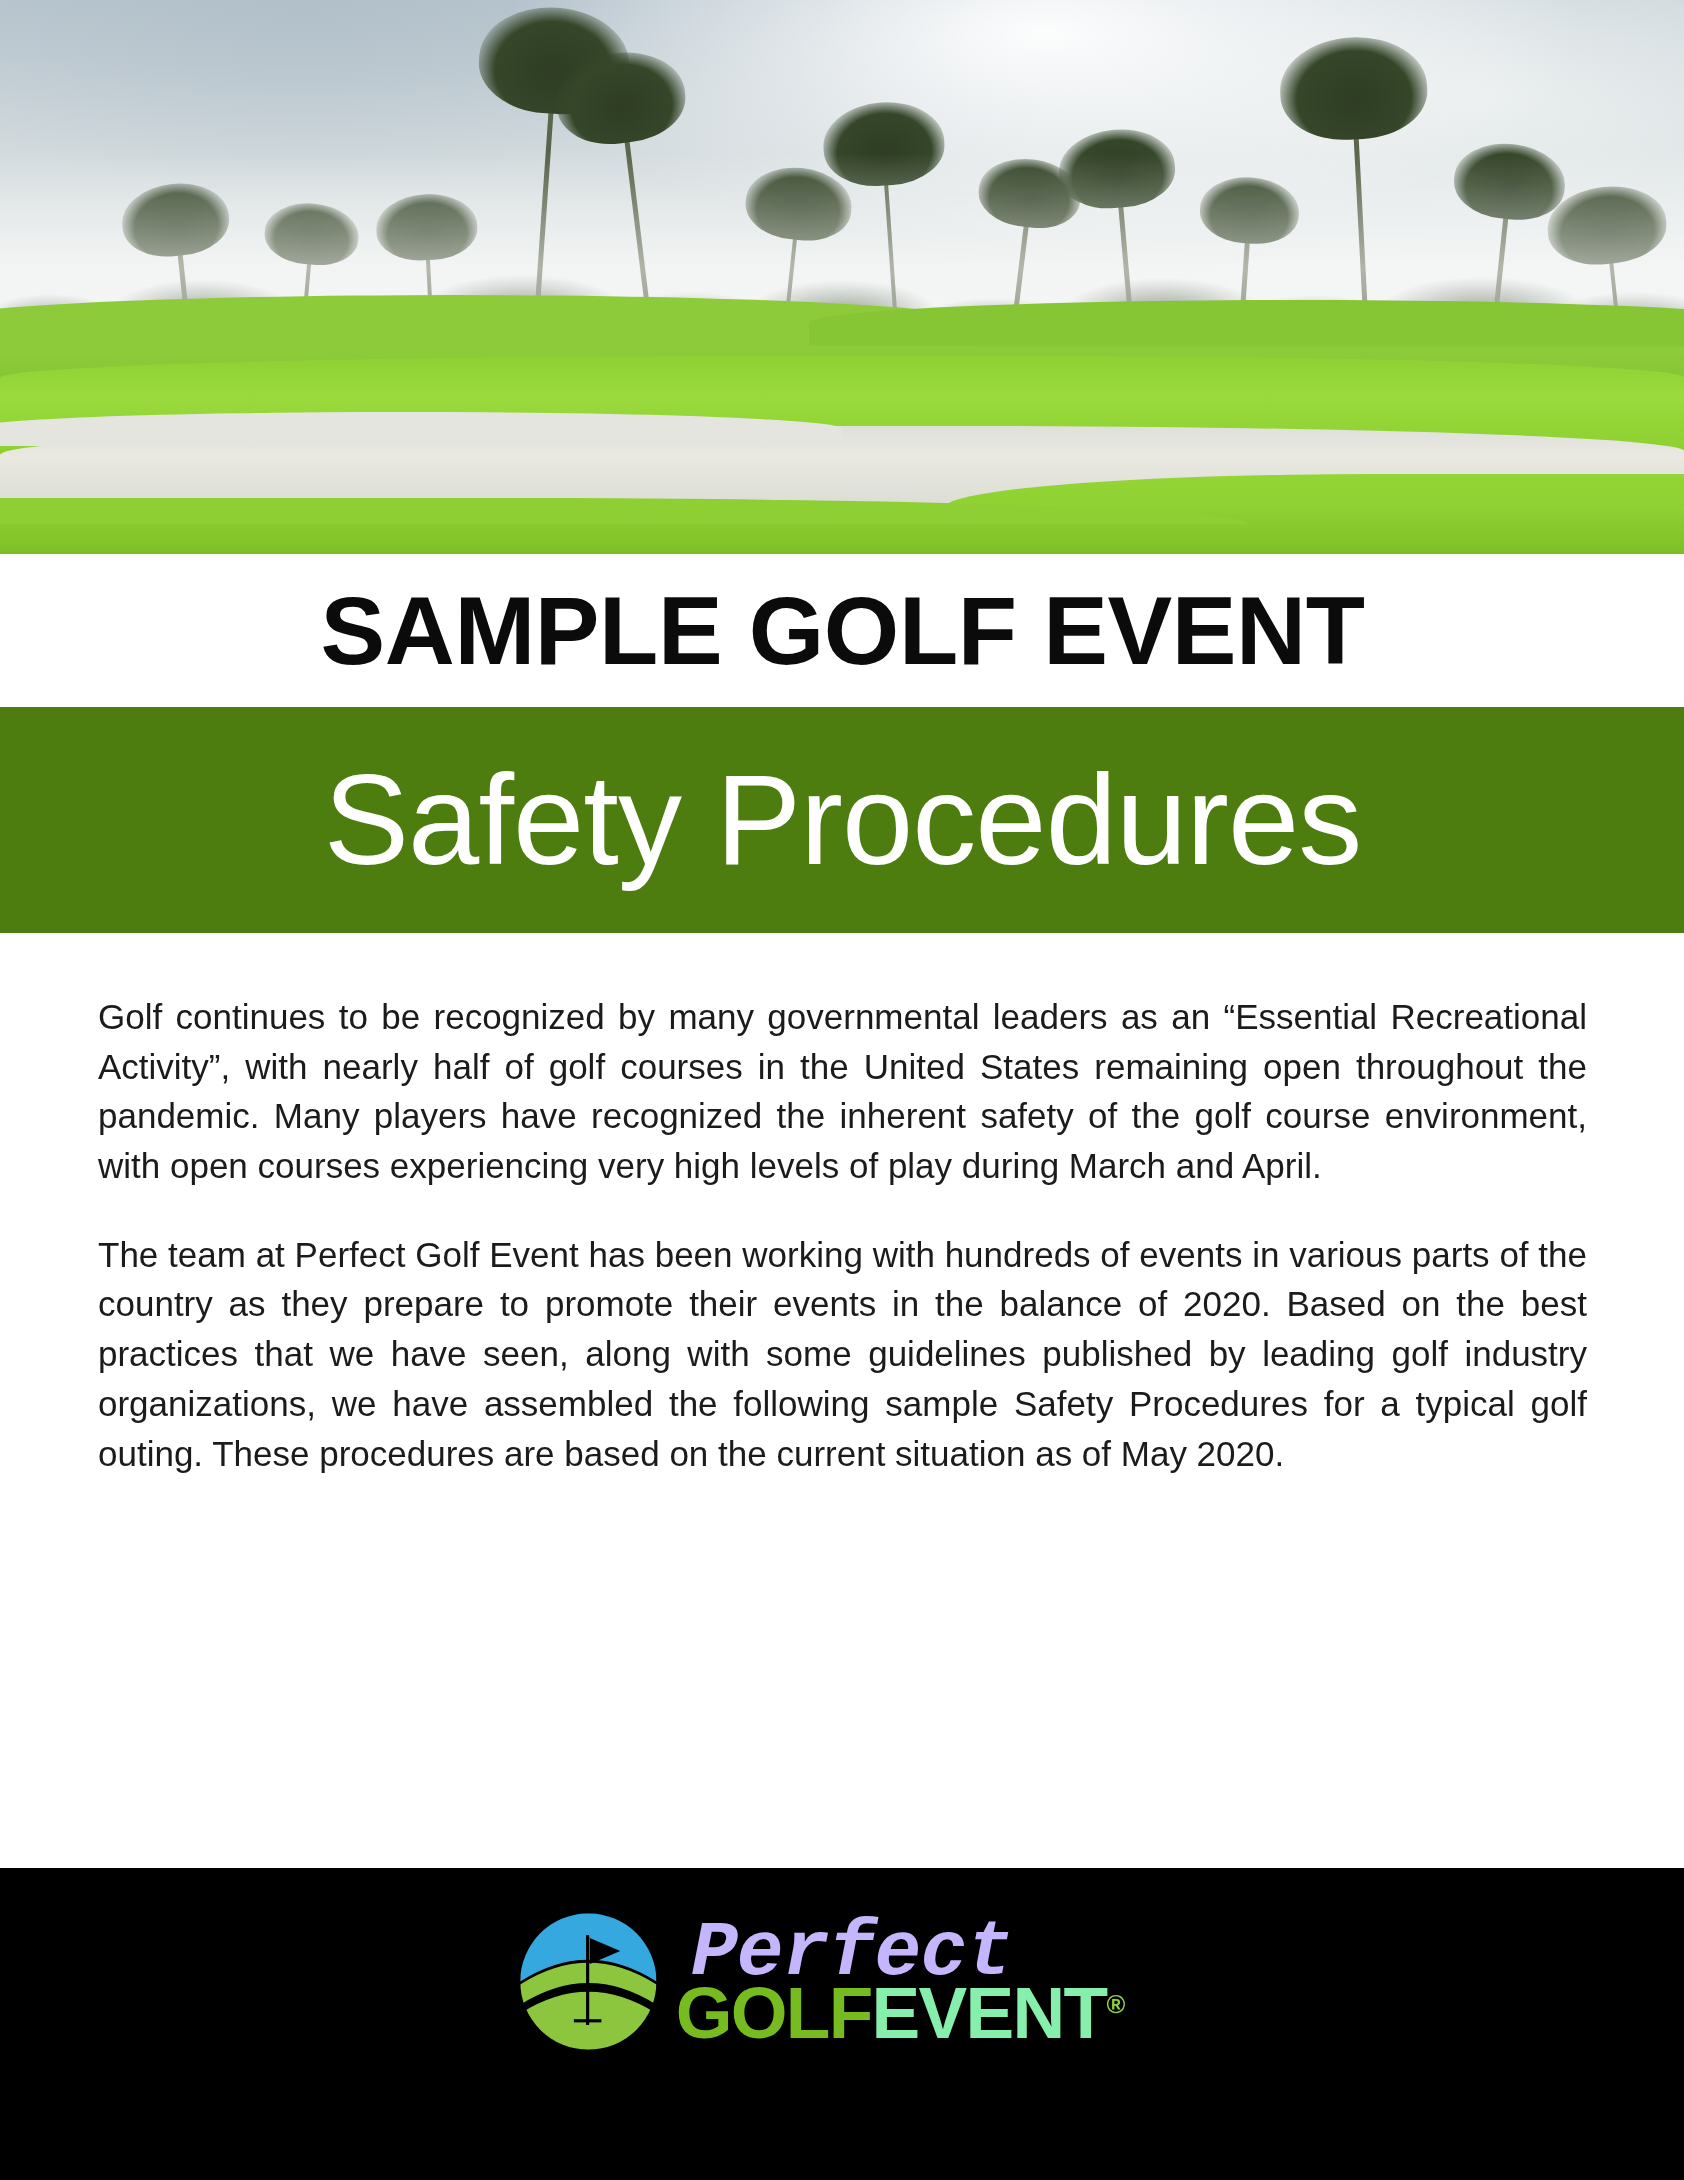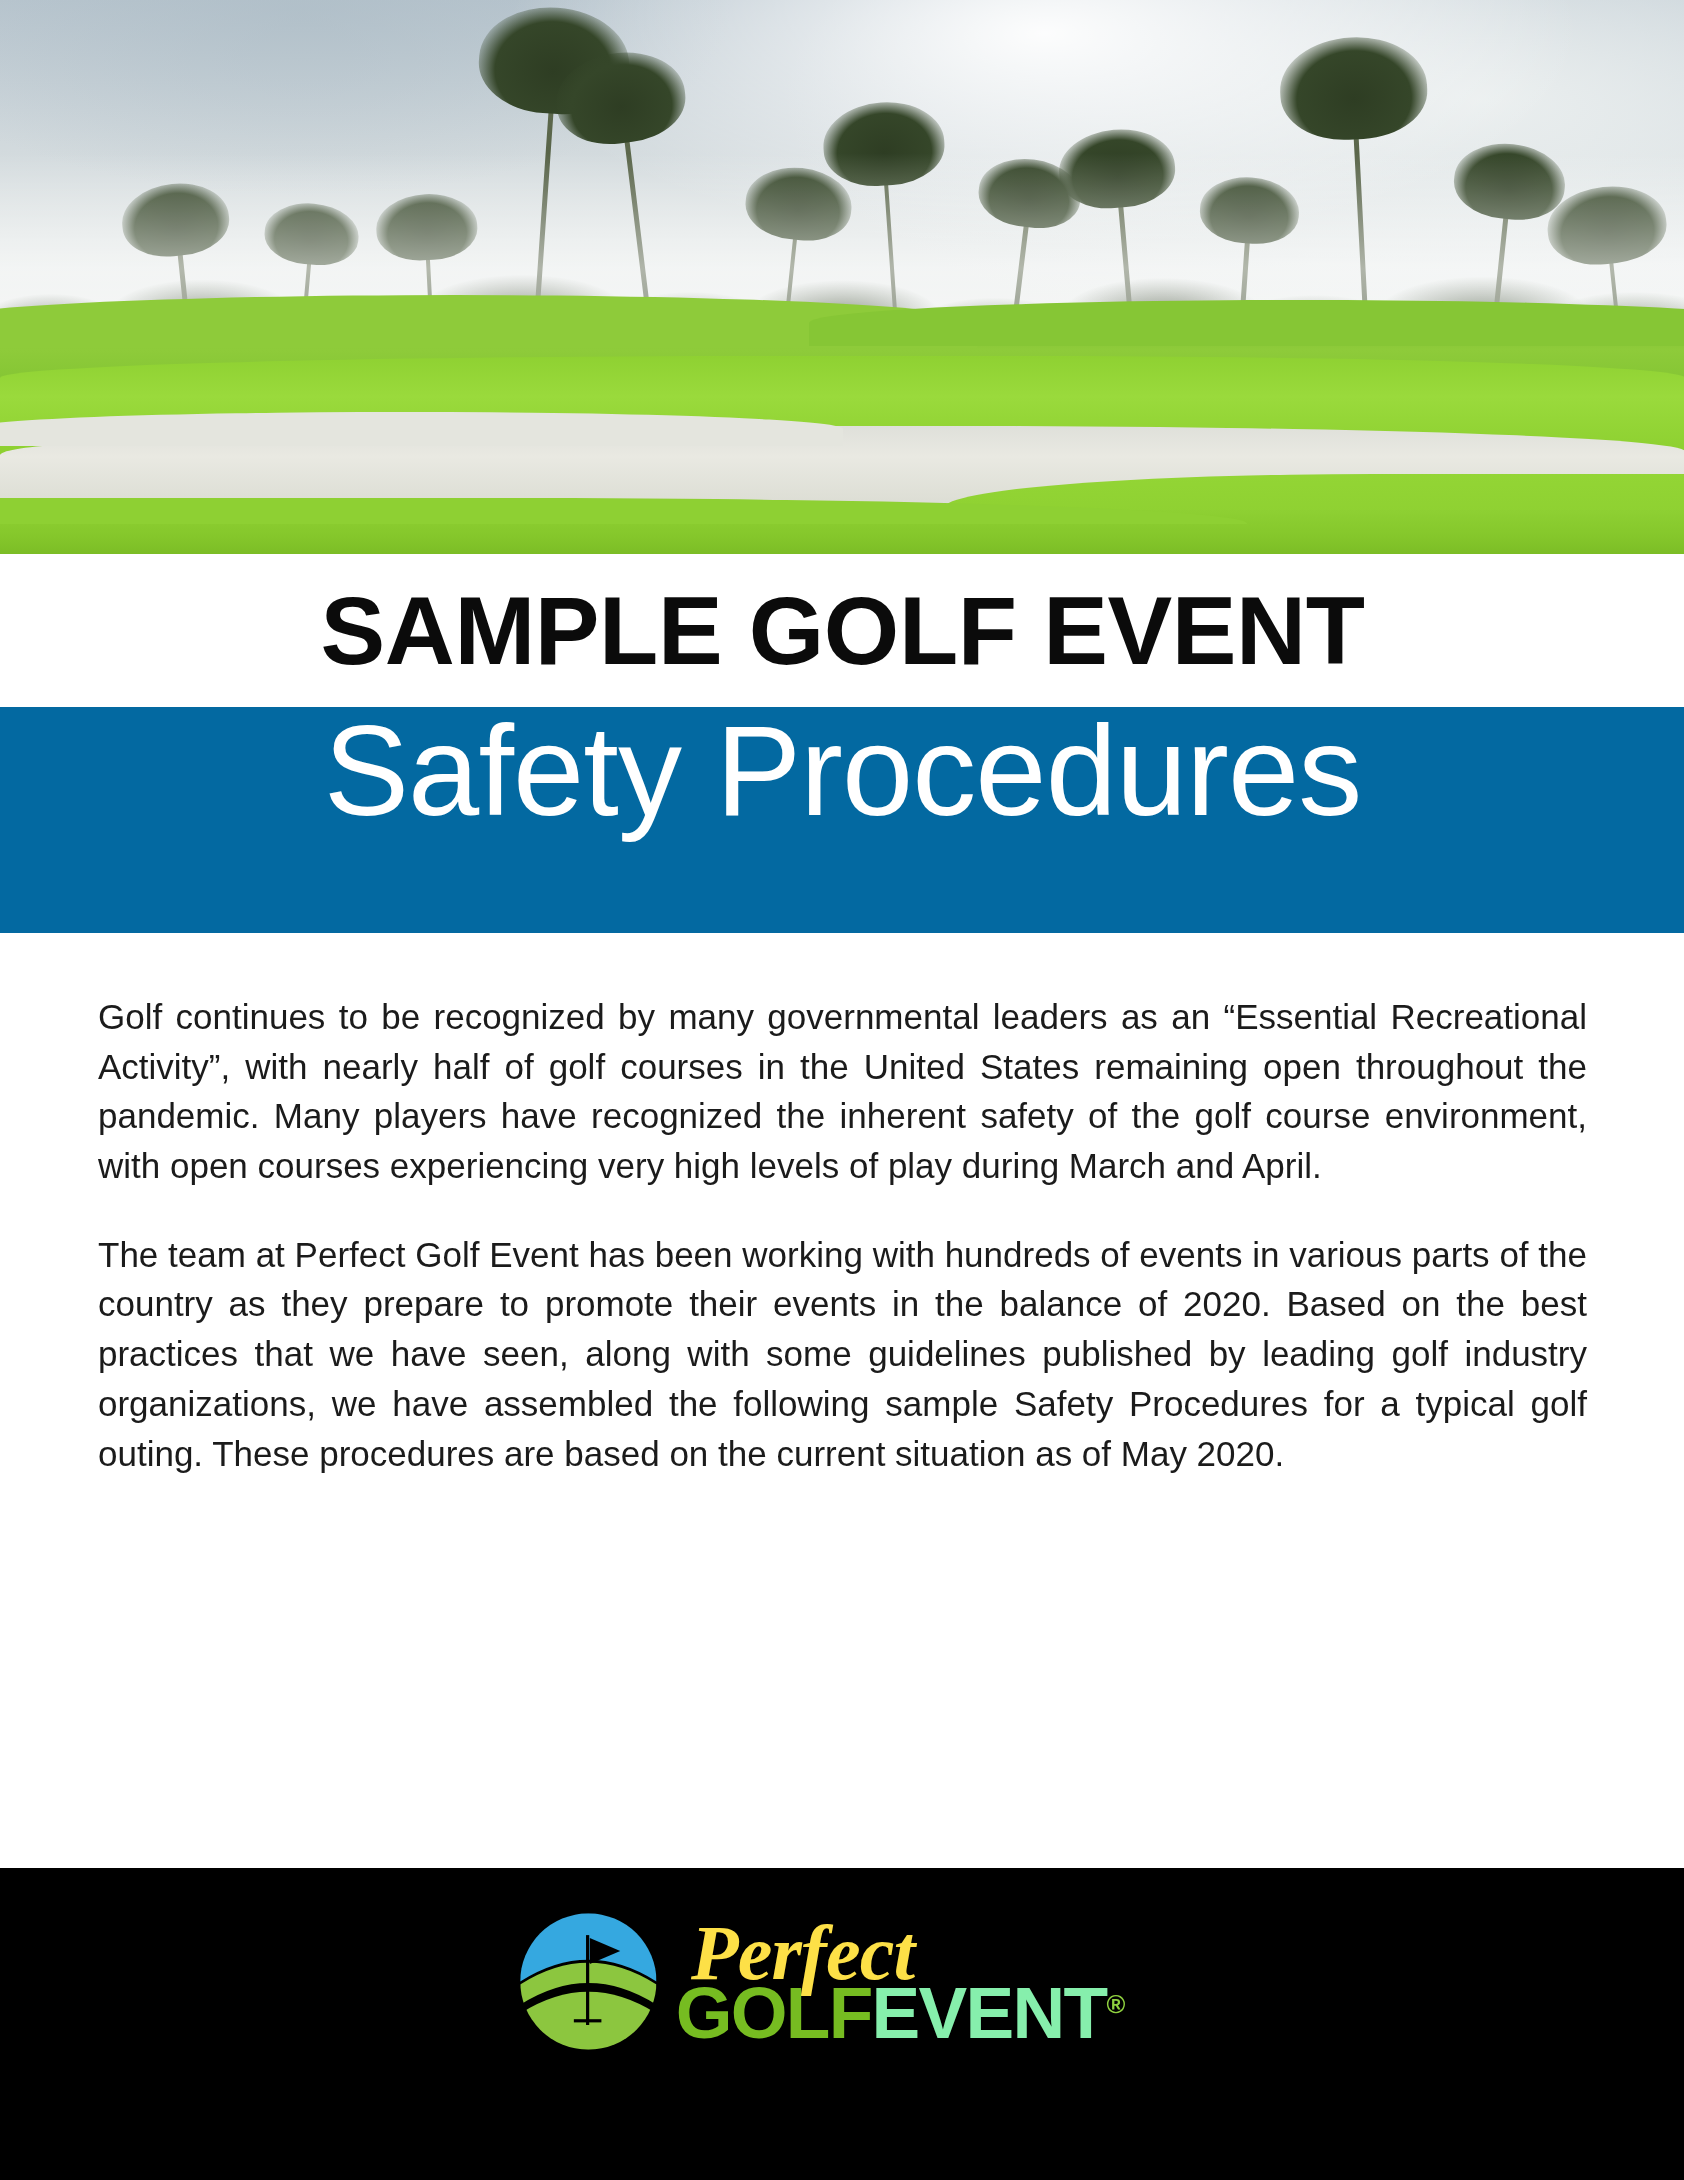--- a/index.html
+++ b/index.html
@@ -96,21 +96,21 @@
     background:#ffffff; display:flex; align-items:center; justify-content:center;
   }
   .title-band h1 {
     font-size:97px; font-weight:700; letter-spacing:-0.4px;
     color:#0b0b0b; line-height:1; white-space:nowrap;
   }
 
   
   .subtitle-band {
     position:absolute; left:0; top:707px; width:1685px; height:226px;
-    background:#0369a1; display:flex; justify-content:center;
+    background:#4d7c0f; display:flex; align-items:center; justify-content:center;
   }
   .subtitle-band h2 {
     font-size:128px; font-weight:300; color:#ffffff;
     line-height:1; letter-spacing:-0.9px; white-space:nowrap;
   }
 
   
   .body-area {
     position:absolute; left:98px; top:992px; width:1489px;
   }
@@ -127,22 +127,22 @@
     background:#000000;
   }
   .logo-wrap {
     position:absolute; left:50%; top:41px; transform:translateX(-50%);
     display:flex; align-items:center; gap:15.3px;
   }
   .logo-mark { width:145px; height:145px; flex:none; }
   .logo-text { position:relative; width:494px; height:128px; }
   .logo-perfect {
     position:absolute; left:15.3px; top:-3.4px;
-    font-family:Liberation Serif, serif; font-style:italic; font-weight:700;
-    font-size:78px; color:#fde047; letter-spacing:-0.9px; line-height:1;
+    font-family:Liberation Mono, monospace; font-style:italic; font-weight:700;
+    font-size:78px; color:#c4b5fd; letter-spacing:-0.9px; line-height:1;
   }
   .logo-golfevent {
     position:absolute; left:0; top:58px;
     font-size:73px; font-weight:700; letter-spacing:-1.7px; line-height:1;
     white-space:nowrap;
   }
   .logo-golf { color:#76bc21; }
   .logo-event { color:#86efac; }
   .logo-reg {
     font-size:25.6px; color:#8fd13f; vertical-align:super; letter-spacing:0;

